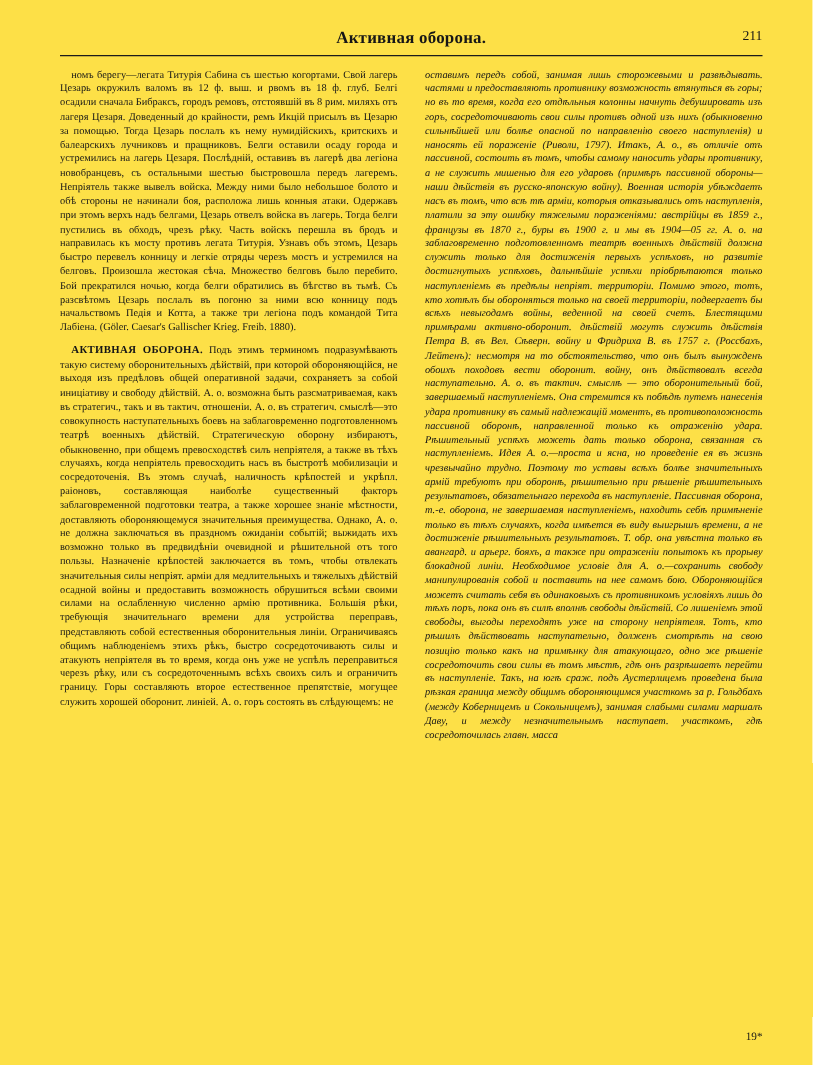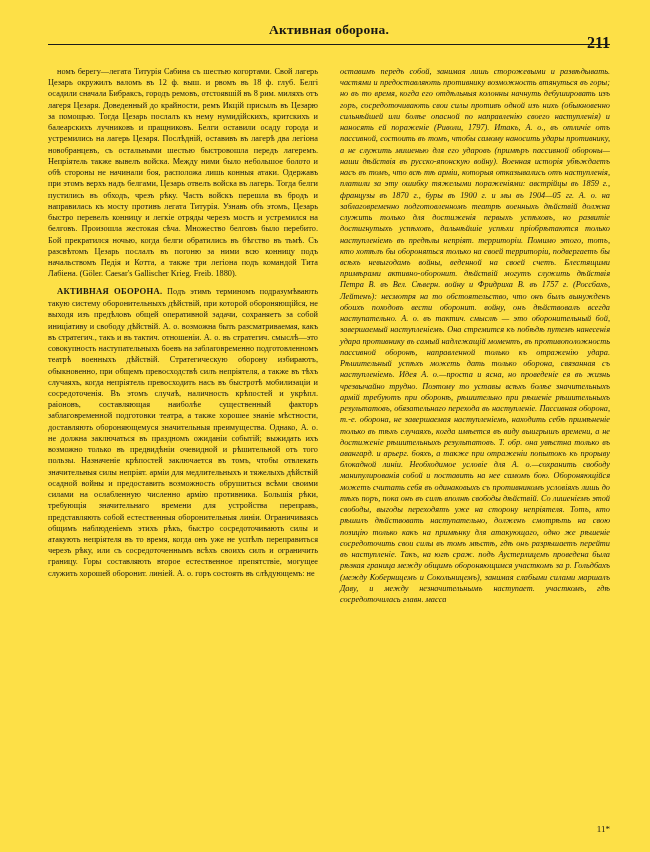--- a/index.html
+++ b/index.html
@@ -26,23 +26,23 @@
   }
   .header .title {
     text-align: center;
     font-weight: bold;
     font-size: 13.5px;
     letter-spacing: 0.2px;
   }
   .header .page-number {
     position: absolute;
     right: 0;
-    top: 12px;
-    font-size: 16px;
-    font-weight: bold;
+    top: 1px;
+    font-size: 11px;
+    font-weight: normal;
   }
   .rule {
     position: absolute;
     left: 48px;
     right: 40px;
     top: 44px;
     border-top: 1px solid #1b1b1b;
   }
   .columns {
     position: absolute;
@@ -53,21 +53,20 @@
     display: flex;
     gap: 22px;
   }
   .col {
     width: 278px;
     font-size: 8.3px;
     line-height: 1.355;
     text-align: justify;
     text-justify: inter-word;
     hyphens: manual;
-    margin-top: 12px;
   }
   .col p {
     margin: 0;
     text-indent: 9px;
   }
   .col p.noindent {
     text-indent: 0;
     font-style: italic;
   }
   .entry-head {
@@ -101,15 +100,15 @@
     <div class="col">
       <p>номъ берегу—легата Титурія Сабина съ шестью когортами. Свой лагерь Цезарь окружилъ валомъ въ 12 ф. выш. и рвомъ въ 18 ф. глуб. Белгі осадили сначала Бибраксъ, городъ ремовъ, отстоявшій въ 8 рим. миляхъ отъ лагеря Цезаря. Доведенный до крайности, ремъ Икцій присылъ въ Цезарю за помощью. Тогда Цезарь послалъ къ нему нумидійскихъ, критскихъ и балеарскихъ лучниковъ и пращниковъ. Белги оставили осаду города и устремились на лагерь Цезаря. Послѣдній, оставивъ въ лагерѣ два легіона новобранцевъ, съ остальными шестью быстровошла передъ лагеремъ. Непріятель также вывелъ войска. Между ними было небольшое болото и обѣ стороны не начинали боя, расположа лишь конныя атаки. Одержавъ при этомъ верхъ надъ белгами, Цезарь отвелъ войска въ лагерь. Тогда белги пустились въ обходъ, чрезъ рѣку. Часть войскъ перешла въ бродъ и направилась къ мосту противъ легата Титурія. Узнавъ объ этомъ, Цезарь быстро перевелъ конницу и легкіе отряды черезъ мостъ и устремился на белговъ. Произошла жестокая сѣча. Множество белговъ было перебито. Бой прекратился ночью, когда белги обратились въ бѣгство въ тьмѣ. Съ разсвѣтомъ Цезарь послалъ въ погоню за ними всю конницу подъ начальствомъ Педія и Котта, а также три легіона подъ командой Тита Лабіена. (Göler. Caesar's Gallischer Krieg. Freib. 1880).</p>
       <div class="spacer"></div>
       <p class="entry-paragraph"><span class="entry-head">АКТИВНАЯ ОБОРОНА.</span> Подъ этимъ терминомъ подразумѣвають такую систему оборонительныхъ дѣйствій, при которой обороняющійся, не выходя изъ предѣловъ общей оперативной задачи, сохраняетъ за собой иниціативу и свободу дѣйствій. А. о. возможна быть разсматриваемая, какъ въ стратегич., такъ и въ тактич. отношеніи. А. о. въ стратегич. смыслѣ—это совокупность наступательныхъ боевъ на заблаговременно подготовленномъ театрѣ военныхъ дѣйствій. Стратегическую оборону избираютъ, обыкновенно, при общемъ превосходствѣ силъ непріятеля, а также въ тѣхъ случаяхъ, когда непріятель превосходить насъ въ быстротѣ мобилизаціи и сосредоточенія. Въ этомъ случаѣ, наличность крѣпостей и укрѣпл. раіоновъ, составляющая наиболѣе существенный факторъ заблаговременной подготовки театра, а также хорошее знаніе мѣстности, доставляють обороняющемуся значительныя преимущества. Однако, А. о. не должна заключаться въ праздномъ ожиданіи событій; выжидать ихъ возможно только въ предвидѣніи очевидной и рѣшительной отъ того пользы. Назначеніе крѣпостей заключается въ томъ, чтобы отвлекать значительныя силы непріят. арміи для медлительныхъ и тяжелыхъ дѣйствій осадной войны и предоставить возможность обрушиться всѣми своими силами на ослабленную численно армію противника. Большія рѣки, требующія значительнаго времени для устройства переправъ, представляють собой естественныя оборонительныя линіи. Ограничиваясь общимъ наблюденіемъ этихъ рѣкъ, быстро сосредоточивають силы и атакують непріятеля въ то время, когда онъ уже не успѣлъ переправиться черезъ рѣку, или съ сосредоточеннымъ всѣхъ своихъ силъ и ограничить границу. Горы составляють второе естественное препятствіе, могущее служить хорошей оборонит. линіей. А. о. горъ состоять въ слѣдующемъ: не</p>
     </div>
     <div class="col">
       <p class="noindent">оставимъ передъ собой, занимая лишь сторожевыми и развѣдывать. частями и предоставляють противнику возможность втянуться въ горы; но въ то время, когда его отдѣльныя колонны начнуть дебушировать изъ горъ, сосредоточивають свои силы противъ одной изъ нихъ (обыкновенно сильнѣйшей или болѣе опасной по направленію своего наступленія) и наносять ей пораженіе (Риволи, 1797). Итакъ, А. о., въ отличіе отъ пассивной, состоить въ томъ, чтобы самому наносить удары противнику, а не служить мишенью для его ударовъ (примѣръ пассивной обороны—наши дѣйствія въ русско-японскую войну). Военная исторія убѣждаетъ насъ въ томъ, что всѣ тѣ арміи, которыя отказывались отъ наступленія, платили за эту ошибку тяжелыми пораженіями: австрійцы въ 1859 г., французы въ 1870 г., буры въ 1900 г. и мы въ 1904—05 гг. А. о. на заблаговременно подготовленномъ театрѣ военныхъ дѣйствій должна служить только для достиженія первыхъ успѣховъ, но развитіе достигнутыхъ успѣховъ, дальнѣйшіе успѣхи пріобрѣтаются только наступленіемъ въ предѣлы непріят. территоріи. Помимо этого, тотъ, кто хотѣлъ бы обороняться только на своей территоріи, подвергаетъ бы всѣхъ невыгодамъ войны, веденной на своей счетъ. Блестящими примѣрами активно-оборонит. дѣйствій могутъ служить дѣйствія Петра В. въ Вел. Сѣверн. войну и Фридриха В. въ 1757 г. (Россбахъ, Лейтенъ): несмотря на то обстоятельство, что онъ былъ вынужденъ обоихъ походовъ вести оборонит. войну, онъ дѣйствовалъ всегда наступательно. А. о. въ тактич. смыслѣ — это оборонительный бой, завершаемый наступленіемъ. Она стремится къ побѣдѣ путемъ нанесенія удара противнику въ самый надлежащій моментъ, въ противоположность пассивной оборонѣ, направленной только къ отраженію удара. Рѣшительный успѣхъ можеть дать только оборона, связанная съ наступленіемъ. Идея А. о.—проста и ясна, но проведеніе ея въ жизнь чрезвычайно трудно. Поэтому то уставы всѣхъ болѣе значительныхъ армій требуютъ при оборонѣ, рѣшительно при рѣшеніе рѣшительныхъ результатовъ, обязательнаго перехода въ наступленіе. Пассивная оборона, т.-е. оборона, не завершаемая наступленіемъ, находить себѣ примѣненіе только въ тѣхъ случаяхъ, когда имѣется въ виду выигрышъ времени, а не достиженіе рѣшительныхъ результатовъ. Т. обр. она увѣстна только въ авангард. и арьерг. бояхъ, а также при отраженіи попытокъ къ прорыву блокадной линіи. Необходимое условіе для А. о.—сохранить свободу манипулированія собой и поставить на нее самомъ бою. Обороняющійся можетъ считать себя въ одинаковыхъ съ противникомъ условіяхъ лишь до тѣхъ поръ, пока онъ въ силѣ вполнѣ свободы дѣйствій. Со лишеніемъ этой свободы, выгоды переходятъ уже на сторону непріятеля. Тотъ, кто рѣшилъ дѣйствовать наступательно, долженъ смотрѣть на свою позицію только какъ на примѣнку для атакующаго, одно же рѣшеніе сосредоточить свои силы въ томъ мѣстѣ, гдѣ онъ разрѣшаетъ перейти въ наступленіе. Такъ, на югѣ сраж. подъ Аустерлицемъ проведена была рѣзкая граница между общимъ обороняющимся участкомъ за р. Гольдбахъ (между Коберницемъ и Сокольницемъ), занимая слабыми силами маршалъ Даву, и между незначительнымъ наступает. участкомъ, гдѣ сосредоточилась главн. масса</p>
     </div>
   </div>
 
-  <div class="footer">11*</div>
+  <div class="footer">19*</div>
 
 </div>
 
 </body></html>

